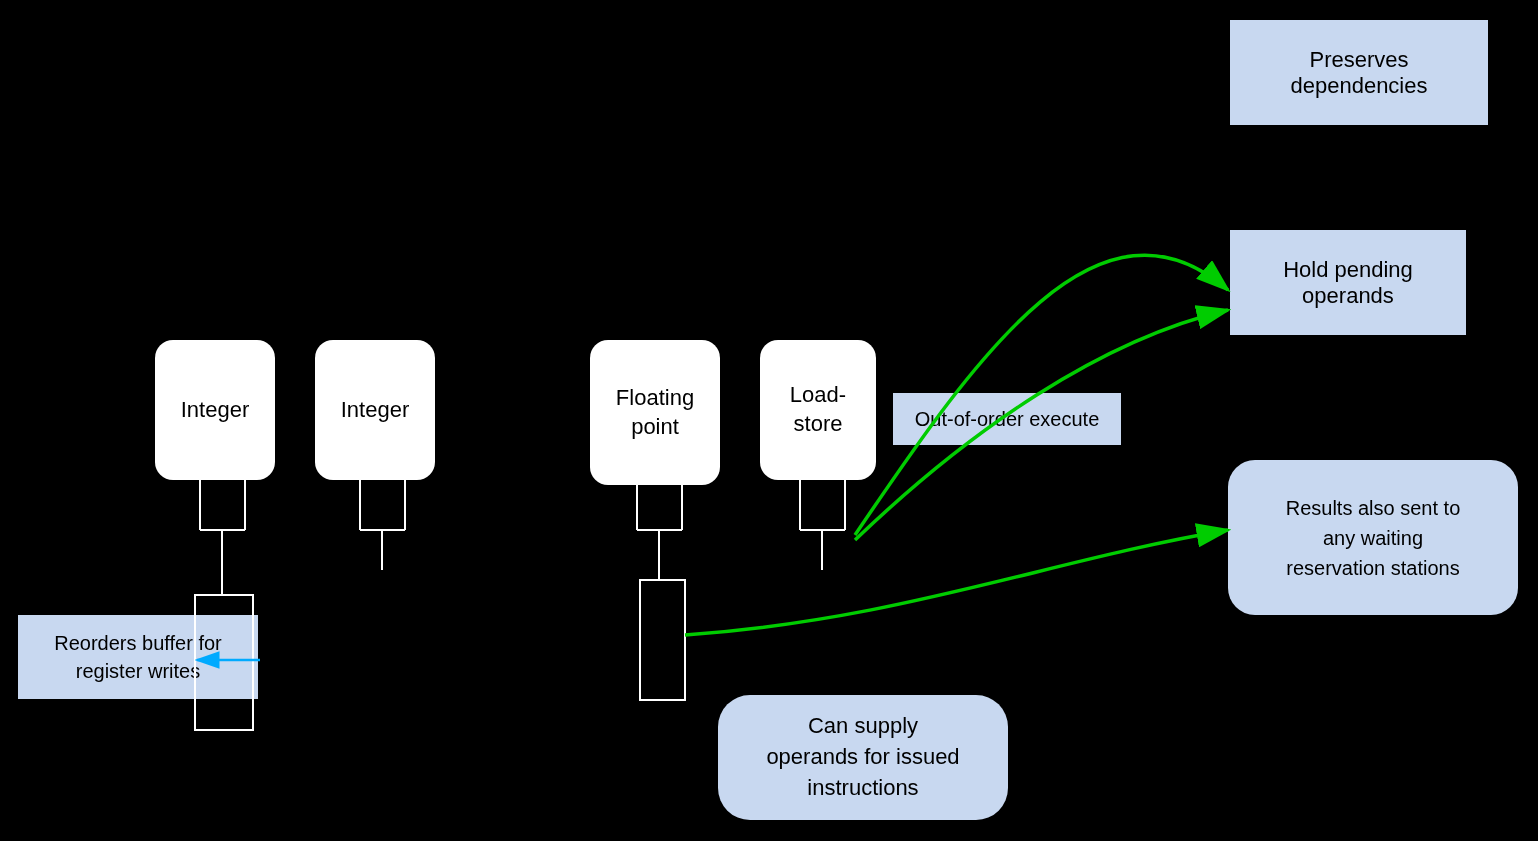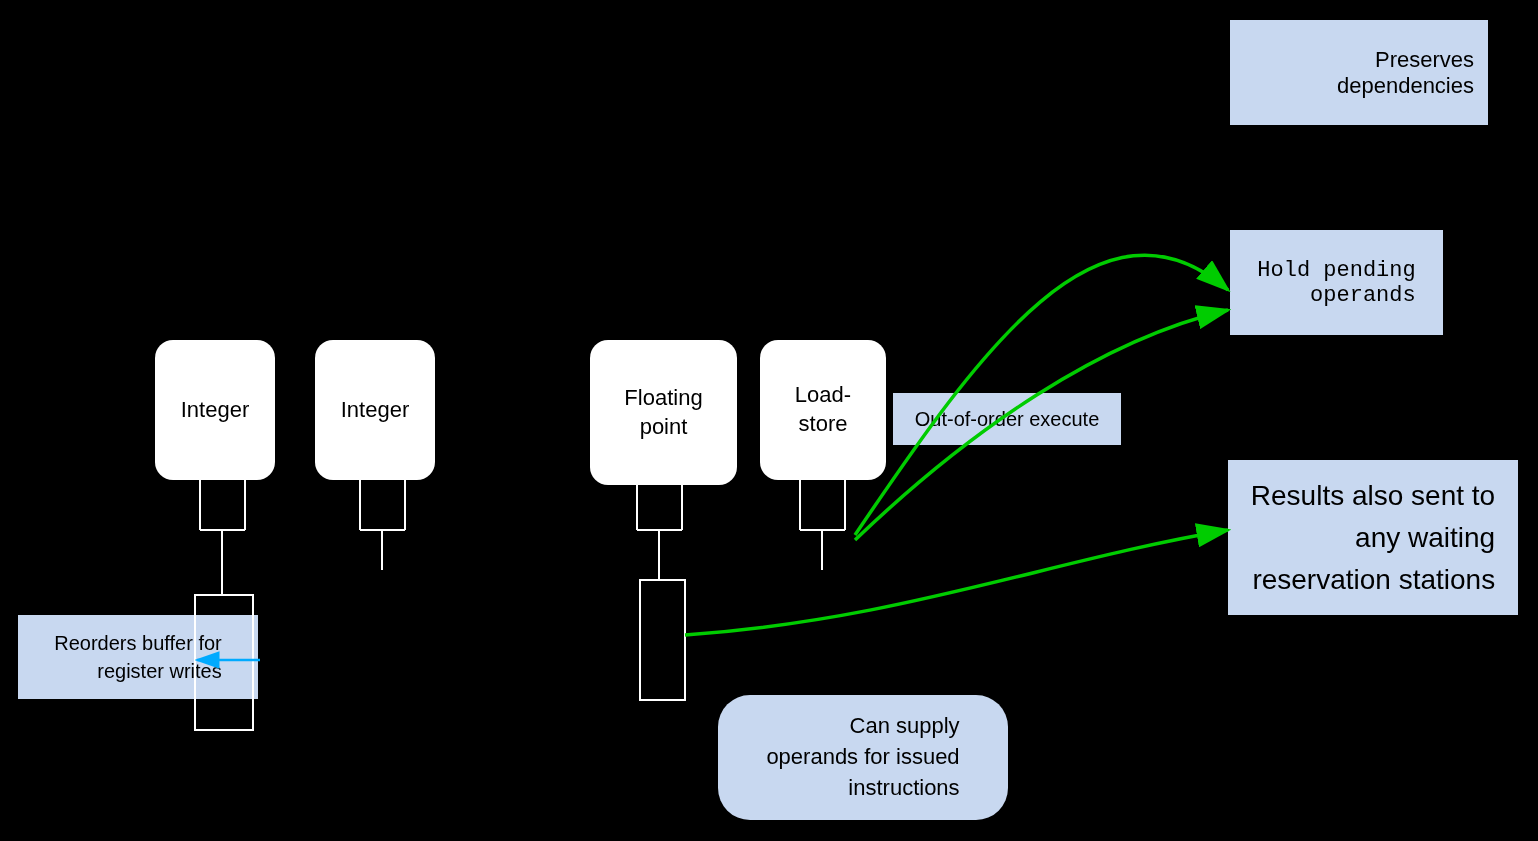--- a/index.html
+++ b/index.html
@@ -26,21 +26,21 @@
       position: absolute;
     }
 
     
     .annotation-box {
       background: #c8d8f0;
       border: none;
       display: flex;
       align-items: center;
       justify-content: center;
-      text-align: right;
+      text-align: center;
       font-size: 20px;
       color: #000;
       position: absolute;
       padding: 10px 14px;
     }
 
     
     #svg-overlay {
       position: absolute;
       top: 0;
@@ -48,33 +48,33 @@
       width: 1538px;
       height: 841px;
       pointer-events: none;
     }
   </style>
 </head>
 <body>
 
 <div class="unit-box" style="left:155px;top:340px;width:120px;height:140px;">Integer</div>
 <div class="unit-box" style="left:315px;top:340px;width:120px;height:140px;">Integer</div>
-<div class="unit-box" style="left:590px;top:340px;width:147px;height:145px;line-height:1.3;">Floating<br>point</div>
-<div class="unit-box" style="left:760px;top:340px;width:126px;height:140px;line-height:1.3;">Load-<br>store</div>
+<div class="unit-box" style="left:590px;top:340px;width:130px;height:145px;line-height:1.3;">Floating<br>point</div>
+<div class="unit-box" style="left:760px;top:340px;width:116px;height:140px;line-height:1.3;">Load-<br>store</div>
 
 <div class="annotation-box" style="left:1230px;top:20px;width:258px;height:105px;font-size:22px;">
   <span>Preserves
 dependencies</span>
 </div>
 
-<div class="annotation-box" style="left:1230px;top:230px;width:213px;height:105px;font-size:22px;font-family:Liberation Mono, monospace;">
+<div class="annotation-box" style="left:1230px;top:230px;width:236px;height:105px;font-size:22px;">
   <span>Hold pending<br>operands</span>
 </div>
 
-<div class="annotation-box" style="left:1228px;top:460px;width:290px;height:155px;font-size:28px;line-height:1.5;">
+<div class="annotation-box" style="left:1228px;top:460px;width:290px;height:155px;font-size:20px;line-height:1.5;border-radius:27px;">
   <span>Results also sent to<br>any waiting<br>reservation stations</span>
 </div>
 
 <div class="annotation-box" style="left:18px;top:615px;width:240px;height:84px;font-size:20px;line-height:1.4;">
   <span>Reorders buffer for<br>register writes</span>
 </div>
 
 <div class="annotation-box" style="left:718px;top:695px;width:290px;height:125px;font-size:22px;line-height:1.4;border-radius:32px;">
   <span>Can supply<br>operands for issued<br>instructions</span>
 </div>

